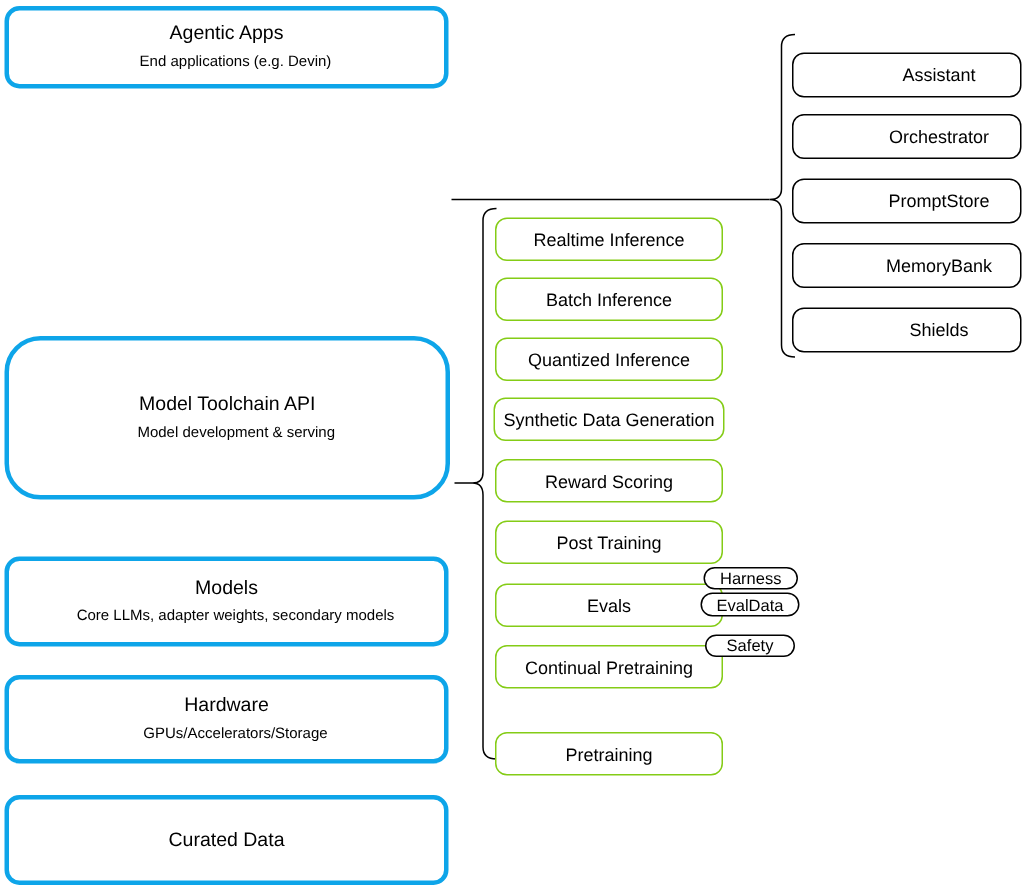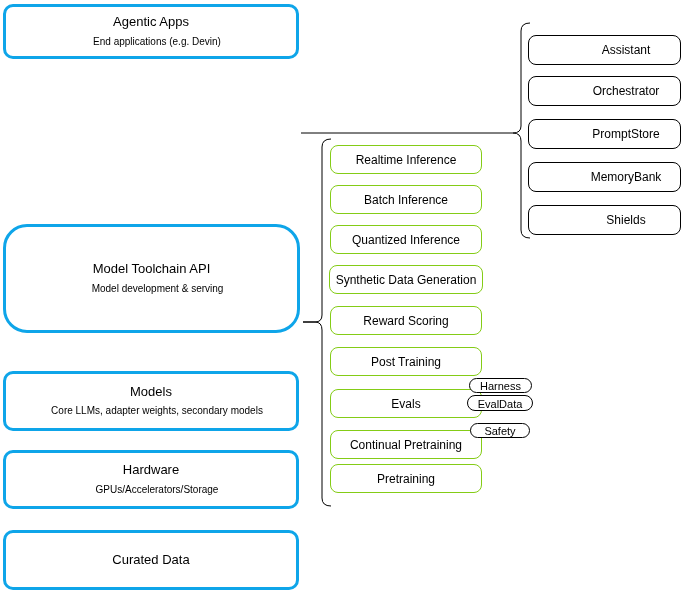--- a/index.html
+++ b/index.html
@@ -135,21 +135,21 @@
   </div>
   <div class="svc" style="top:347px;">
     <span>Post Training</span>
   </div>
   <div class="svc" style="top:389px;">
     <span>Evals</span>
   </div>
   <div class="svc" style="top:430px;">
     <span>Continual Pretraining</span>
   </div>
-  <div class="svc" style="top:464px;text-align:right;">
+  <div class="svc" style="top:488px;text-align:right;">
     <span>Pretraining</span>
   </div>
 
   <div class="pill" style="left:469px; top:378px; width:63px; height:15px;">
     <span>Harness</span>
   </div>
   <div class="pill" style="left:467px; top:395px; width:66px; height:16px;">
     <span>EvalData</span>
   </div>
   <div class="pill" style="left:470px; top:412px; width:60px; height:15px;margin-top:11px;">

